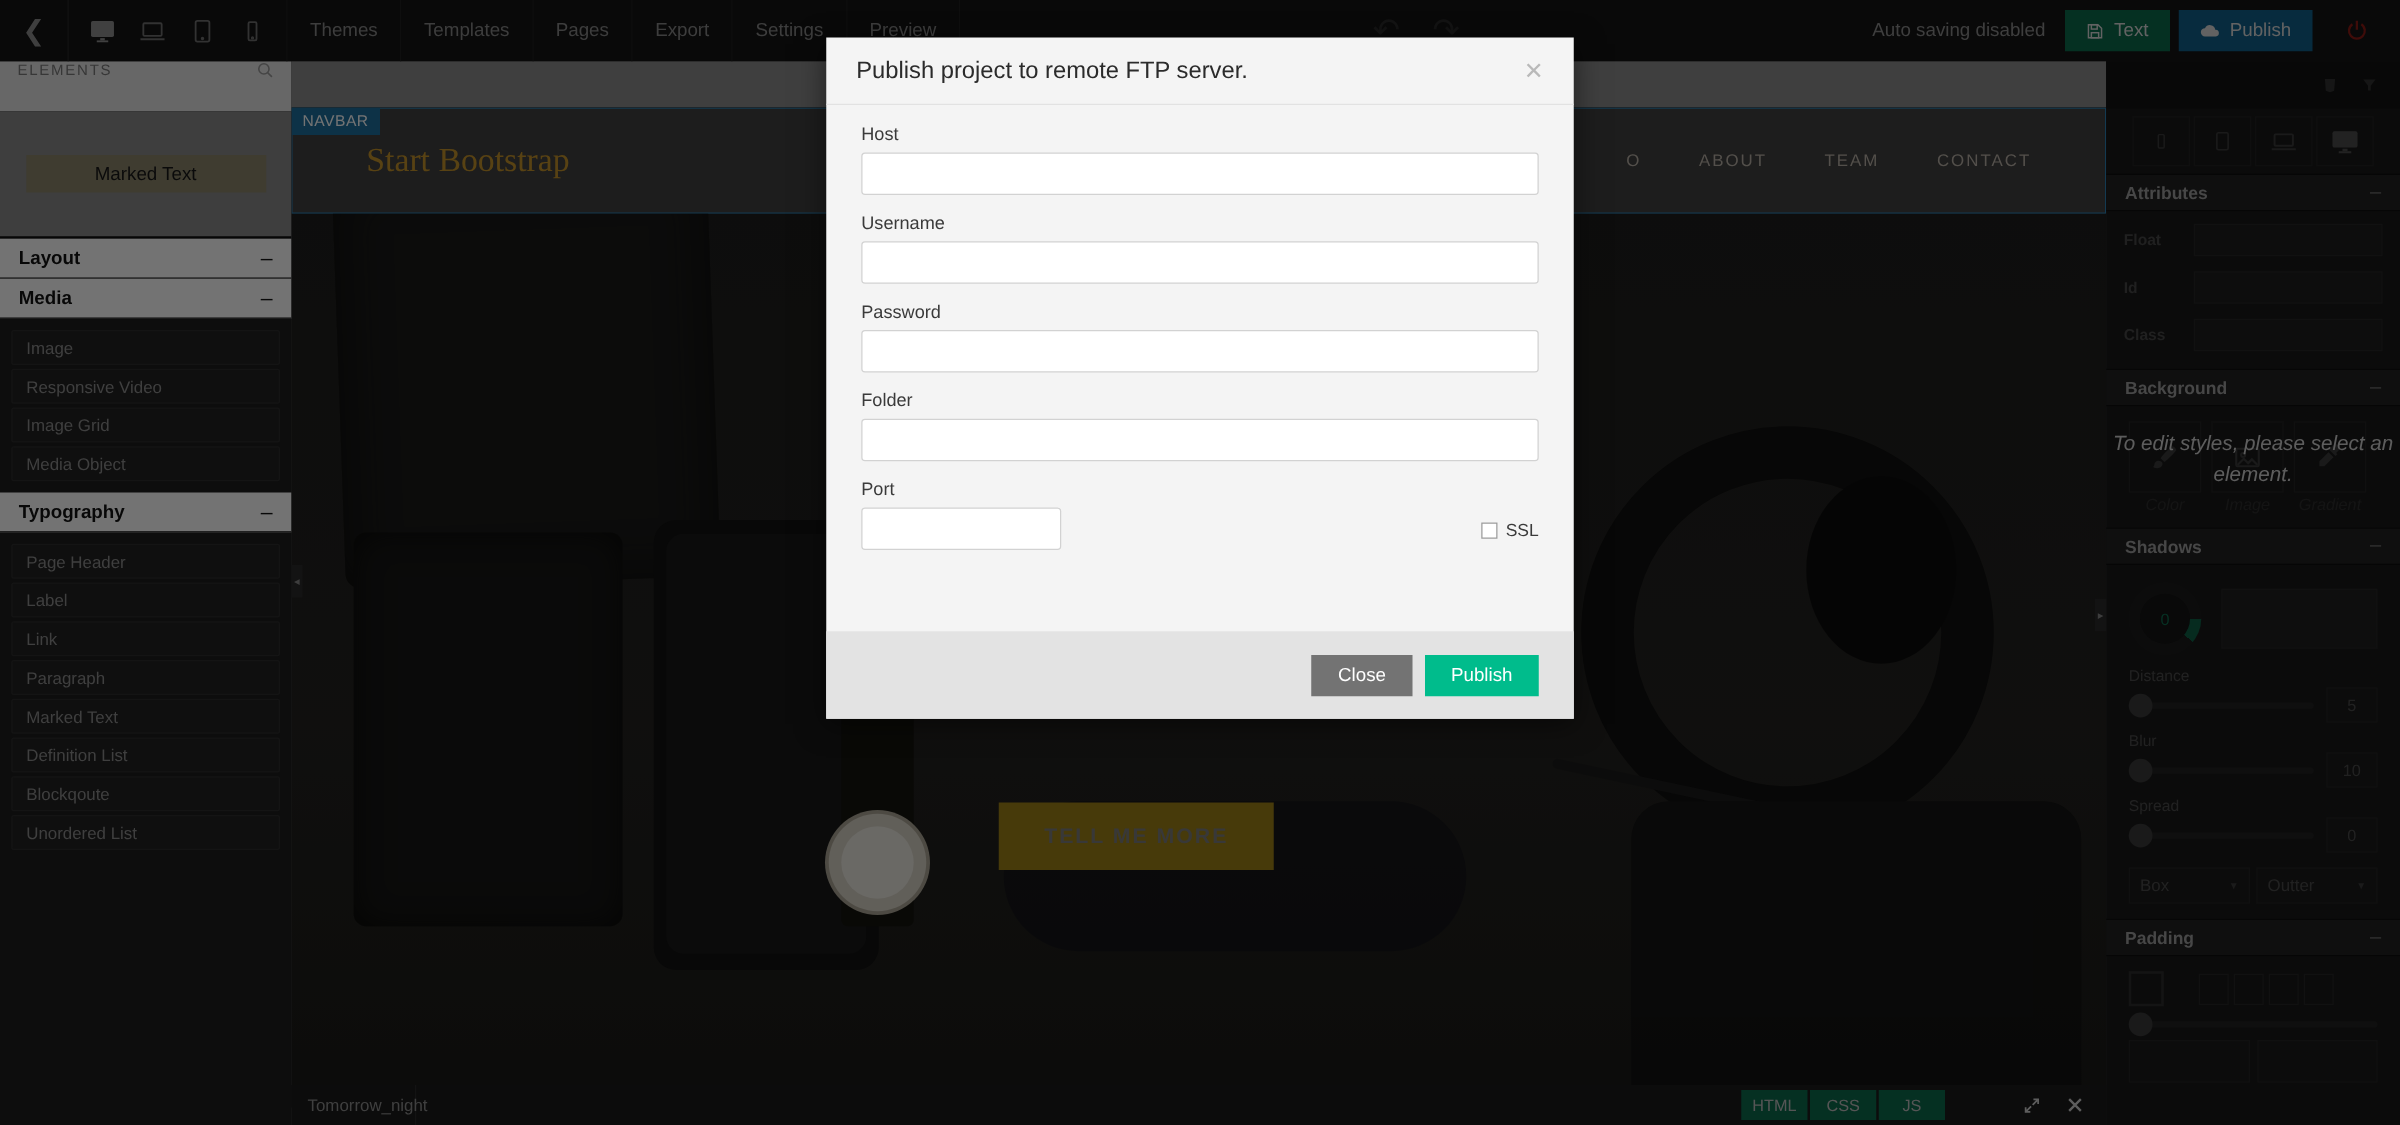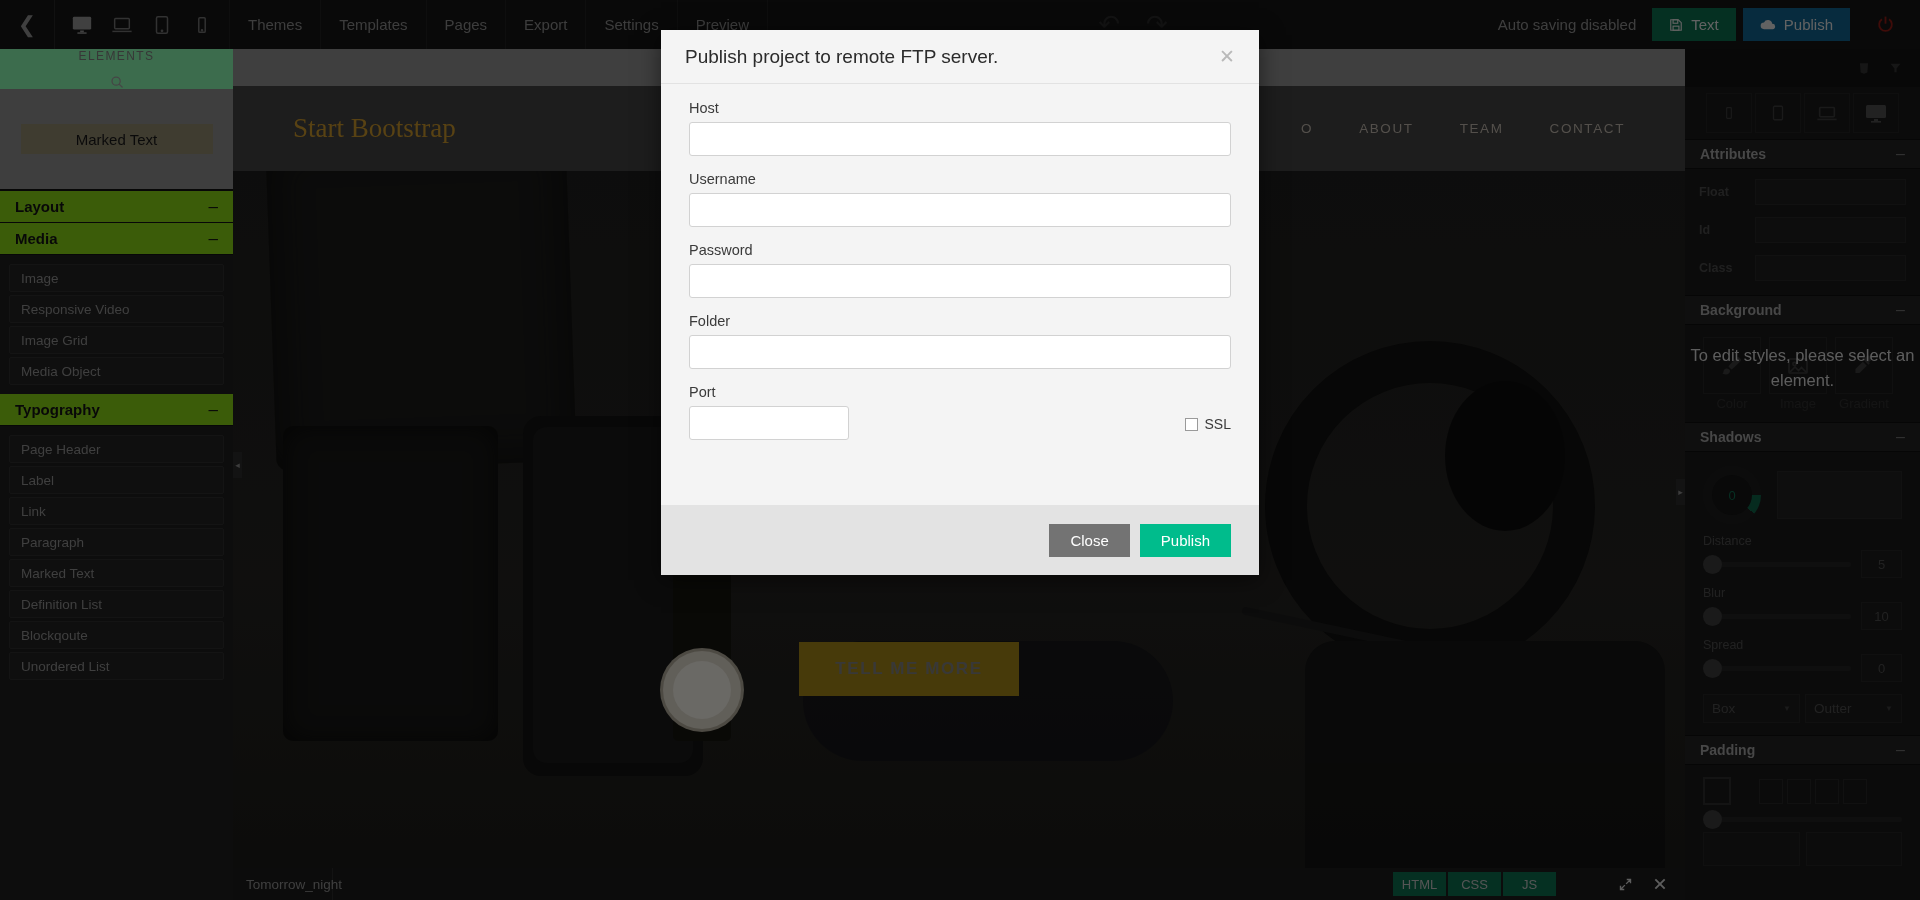--- a/index.html
+++ b/index.html
@@ -51,37 +51,37 @@
     width: 70px; height: 49px; display: flex; align-items: center; justify-content: center;
     color: #8c1b14; font-size: 21px; cursor: pointer;
   }
 
   
   .sidebar {
     position: absolute; left: 0; top: 49px; width: 233px; height: 851px;
     background: #1d1d1d; z-index: 20;
   }
   .sb-head {
-    height: 40px; background: #86efac; display: flex; align-items: center;
-    justify-content: space-between; padding: 0 14px; flex-direction: column;
+    height: 40px; background: #e5e5e5; display: flex; 
+    justify-content: space-between; padding: 0 14px;
   }
   .sb-head .ttl { color: #7a7a7a; font-size: 12px; letter-spacing: 1.4px; }
   .sb-head .mag { color: #9a9a9a; font-size: 14px; cursor: pointer; }
   .drag-zone {
     height: 102px; background: #8a8a8a; display: flex;
     align-items: center; justify-content: center;
     border-bottom: 2px solid #111;
   }
   .drag-ghost {
     width: 192px; height: 30px; background: rgba(140,132,105,0.92);
     color: #181818; font-size: 15px; display: flex; align-items: center;
     justify-content: center; cursor: grab;
   }
   .grp-head {
-    height: 32px; background: #84cc16; display: flex; align-items: center;
+    height: 32px; background: #ffffff; display: flex; align-items: center;
     justify-content: space-between; padding: 10px 15px; cursor: pointer;
     border-bottom: 1px solid #111;
   }
   .grp-head .g-t { color: #131313; font-size: 15px; font-weight: bold; }
   .grp-head .g-m { color: #131313; font-size: 17px; line-height: 8px; }
   .grp-body { padding: 6px 0 6px 0; }
   .el-item {
     height: 28px; margin: 3px 9px; background: #222; border: 1px solid #2e2e2e;
     color: #8c8c8c; font-size: 13.5px; display: flex; align-items: center;
     padding-left: 11px; cursor: grab; border-radius: 2px;
@@ -180,21 +180,21 @@
     display: flex; align-items: center; justify-content: space-between;
     padding: 0 15px; cursor: pointer;
   }
   .rp-sec-head .s-t { color: #9d9d9d; font-size: 14px; font-weight: bold; }
   .rp-sec-head .s-m { color: #6d6d6d; font-size: 16px; line-height: 8px; }
   .rp-attr-row {
     display: flex; align-items: center; height: 31px; padding: 0 14px; margin-top: 7px;
   }
   .rp-attr-row .lbl { width: 56px; color: #474747; font-size: 12.5px; font-weight: bold; }
   .rp-attr-row .fld { flex: 1; height: 26px; background: #1e1e1e; border: 1px solid #262626; }
-  .bg-wrap { position: relative; height: 97px; }
+  .bg-wrap { position: relative; height: 97px; font-style: italic; }
   .bg-btns { display: flex; gap: 8px; padding: 12px 18px 0 18px; }
   .bg-btn {
     width: 58px; height: 57px; border: 1px solid #252525; display: flex;
     align-items: center; justify-content: center; color: #3a3a3a; cursor: pointer;
   }
   .bg-labels { display: flex; gap: 8px; padding: 2px 18px 0 18px; }
   .bg-labels span { width: 58px; text-align: center; color: #2e2e2e; font-size: 13px; }
   .overlay-note {
     position: absolute; left: 0; top: 18px; width: 235px; text-align: center;
     color: #cfcfcf; font-size: 16.5px; line-height: 25px; pointer-events: none;
@@ -427,20 +427,23 @@
     <div class="site">
       <div class="nav-inner">
         <div class="brand">Start Bootstrap</div>
         <div class="nav-links">
           <span>O</span>
           <span>ABOUT</span>
           <span>TEAM</span>
           <span>CONTACT</span>
         </div>
       </div>
+      <div class="navbar-sel">
+        <div class="navbar-badge">NAVBAR</div>
+      </div>
 
       <div class="hero">
         <div class="hero-photo">
           <div class="sh wallet"></div>
           <div class="sh wallet2"></div>
           <div class="sh phone"></div>
           <div class="sh phone-in"></div>
           <div class="sh watch-band"></div>
           <div class="sh watch"></div>
           <div class="sh watch-in"></div>

